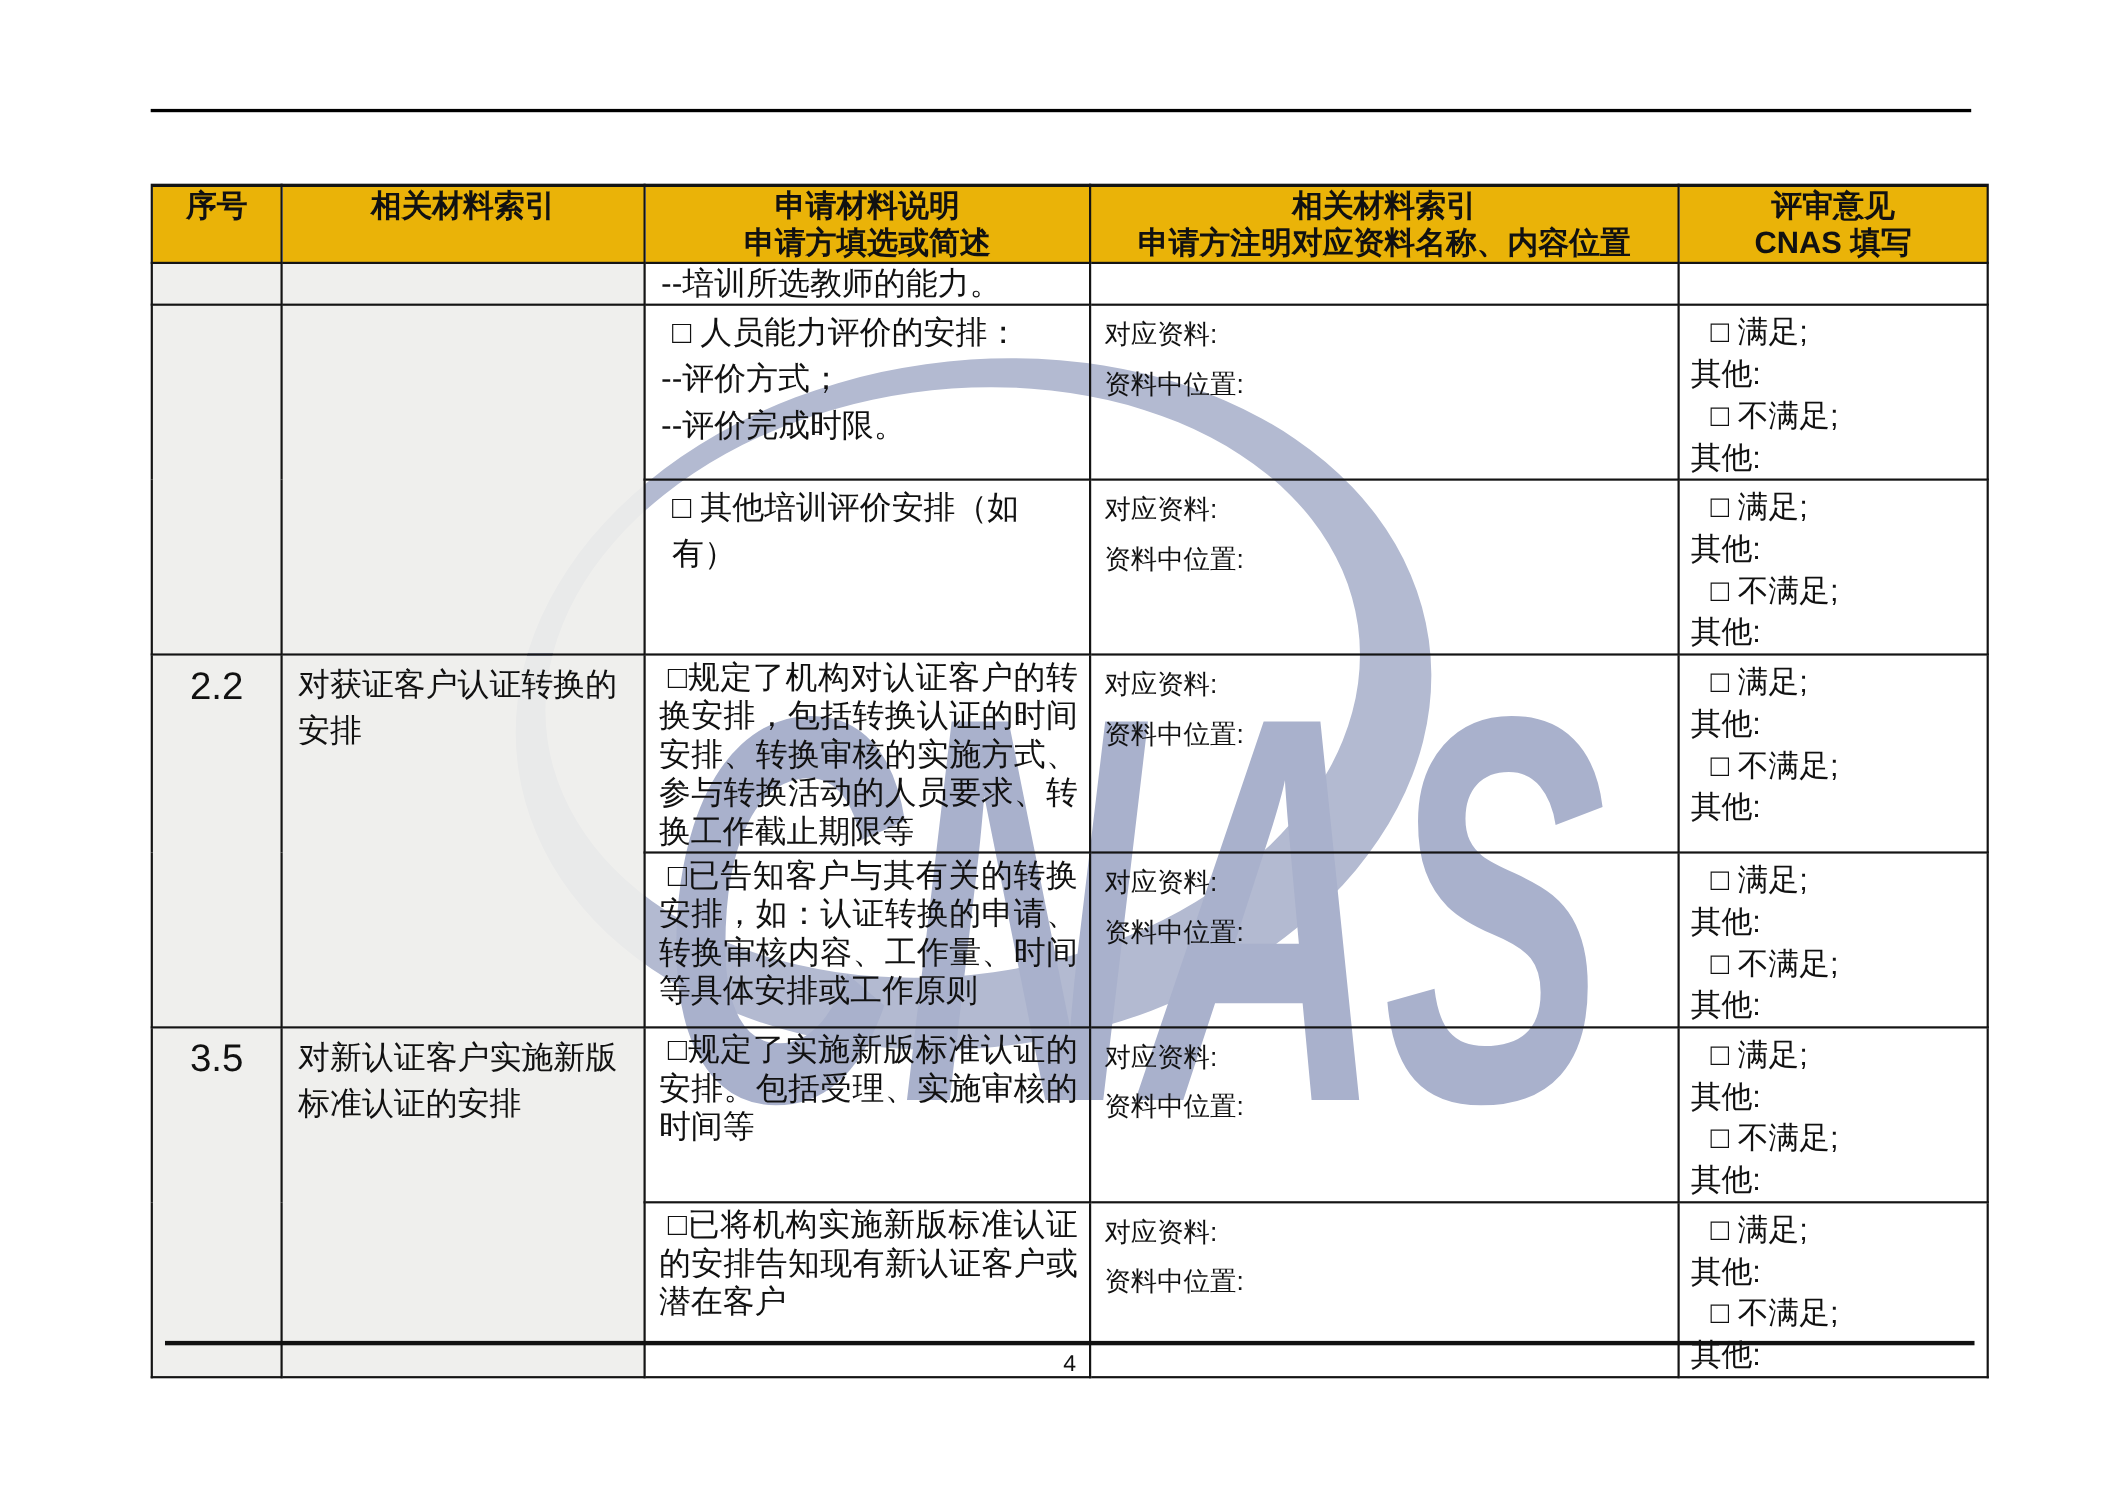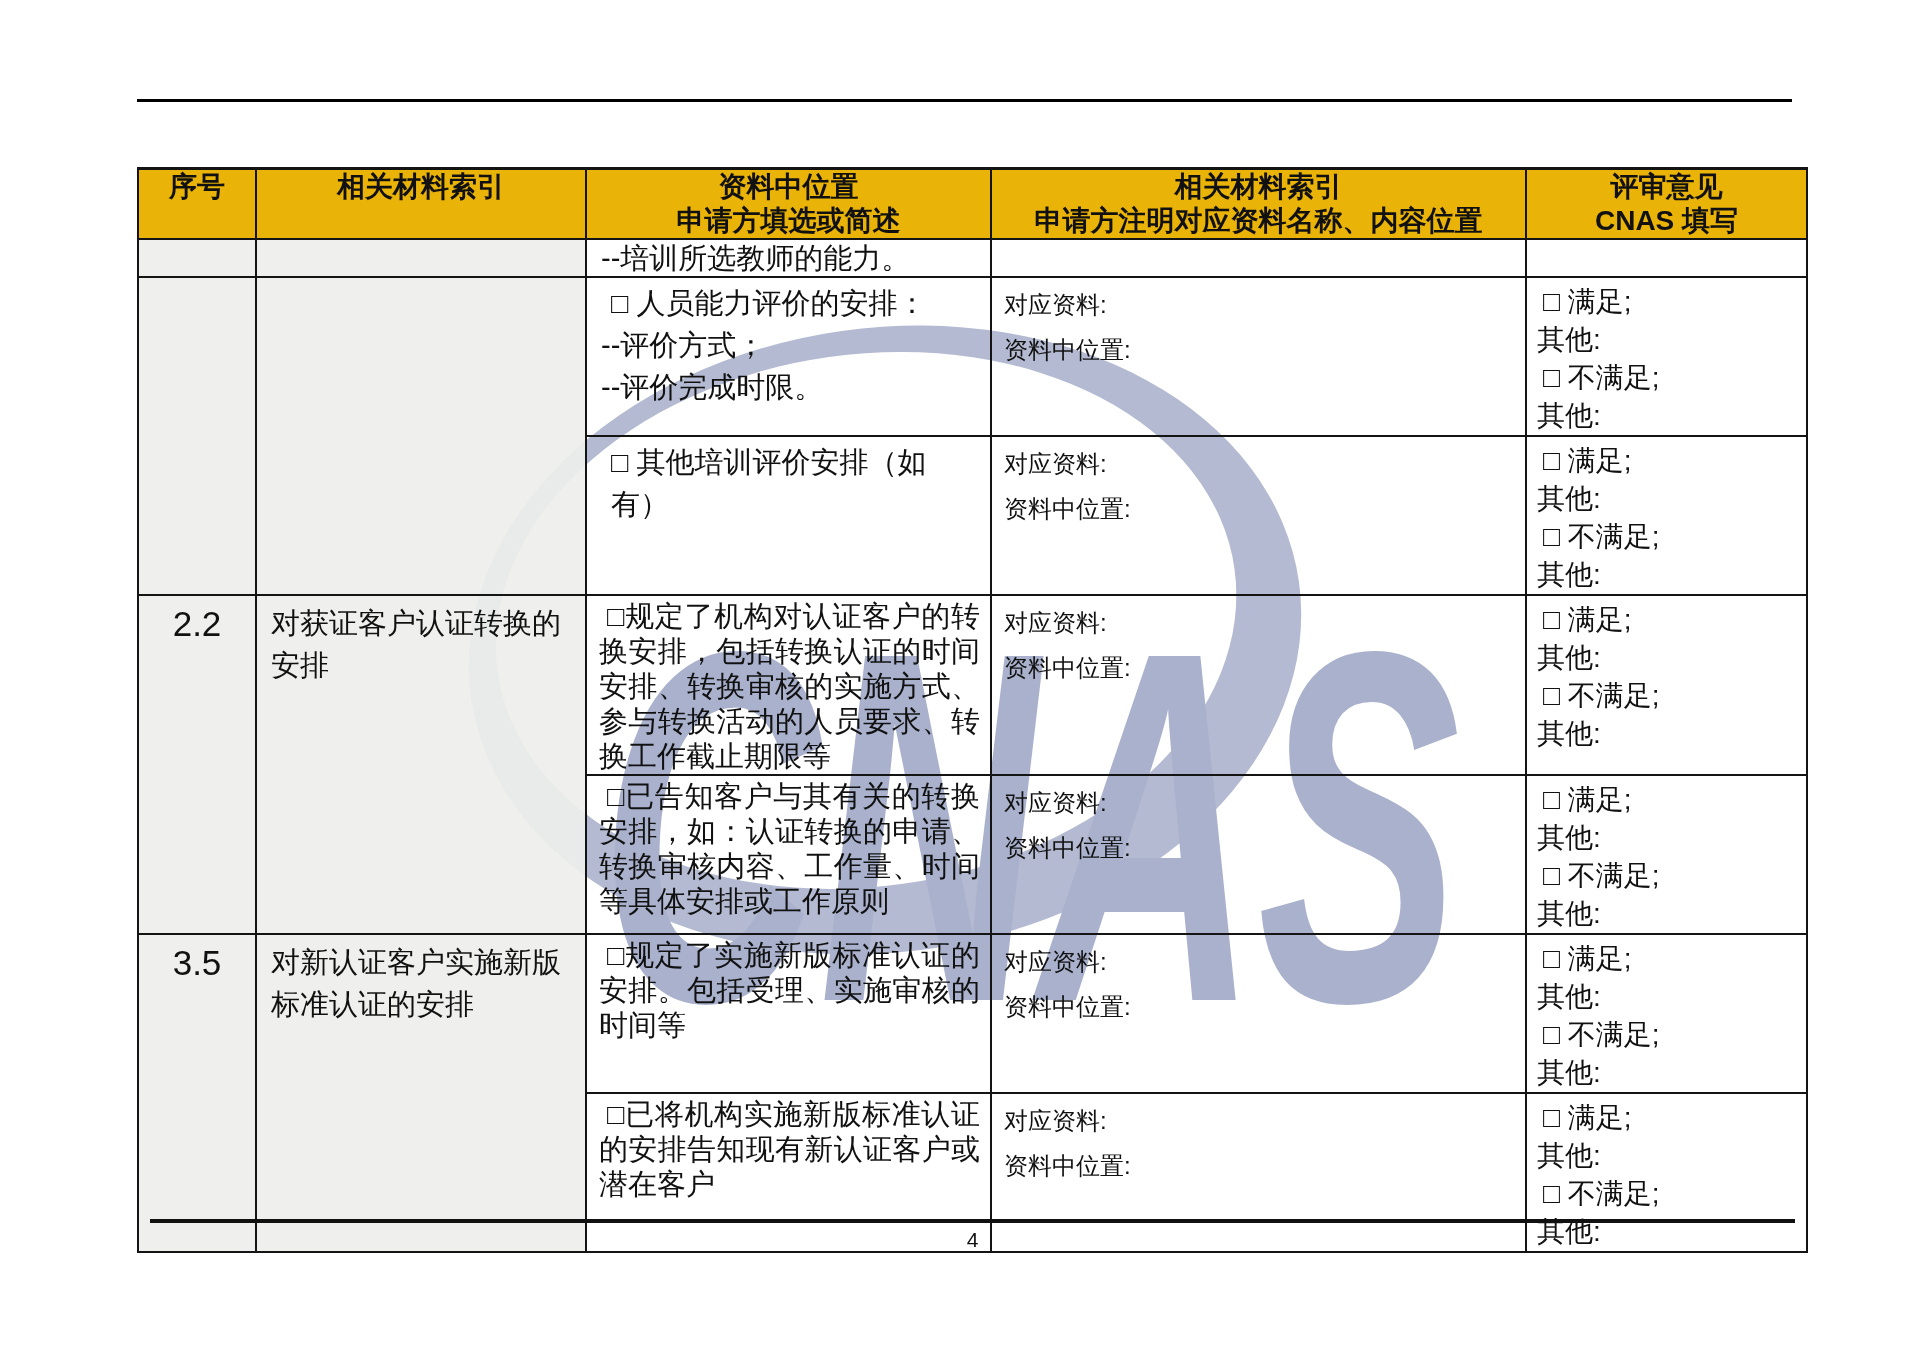--- a/index.html
+++ b/index.html
@@ -68,21 +68,21 @@
     padding:3px 10px 0 12px; margin:0;
   }
 
   td.c-index { font-size:24px; }
   td.c-index .ln { line-height:45px; padding:0 10px 0 12px; }
   td.c-index .ln.first { padding-top:4px; }
 
   td.c-review { font-size:28px; }
   td.c-review .ln { line-height:38px; padding:0 8px 0 10px; }
   td.c-review .ln.first { padding-top:5px; }
-  td.c-review .ln.box { padding-left:16px; }
+  td.c-review .ln.box { padding-left:28px; }
 
   
   .footer-rule {
     position:absolute; left:150px; top:1219px; width:1645px; height:4px;
     background:#111; z-index:3;
   }
   .page-num {
     position:absolute; left:150px; top:1228px; width:1645px;
     text-align:center; font-size:21px; z-index:3;
   }
@@ -113,21 +113,21 @@
 
     <tbody>
         <tr style="height:70px">
       <th class="hdr">
         <div class="hl">序号</div>
       </th>
       <th class="hdr">
         <div class="hl">相关材料索引</div>
       </th>
       <th class="hdr">
-        <div class="hl">资料中位置</div>
+        <div class="hl">申请材料说明</div>
         <div class="hl">申请方填选或简述</div>
       </th>
       <th class="hdr">
         <div class="hl">相关材料索引</div>
         <div class="hl">申请方注明对应资料名称、内容位置</div>
       </th>
       <th class="hdr">
         <div class="hl">评审意见</div>
         <div class="hl">CNAS 填写</div>
       </th>

